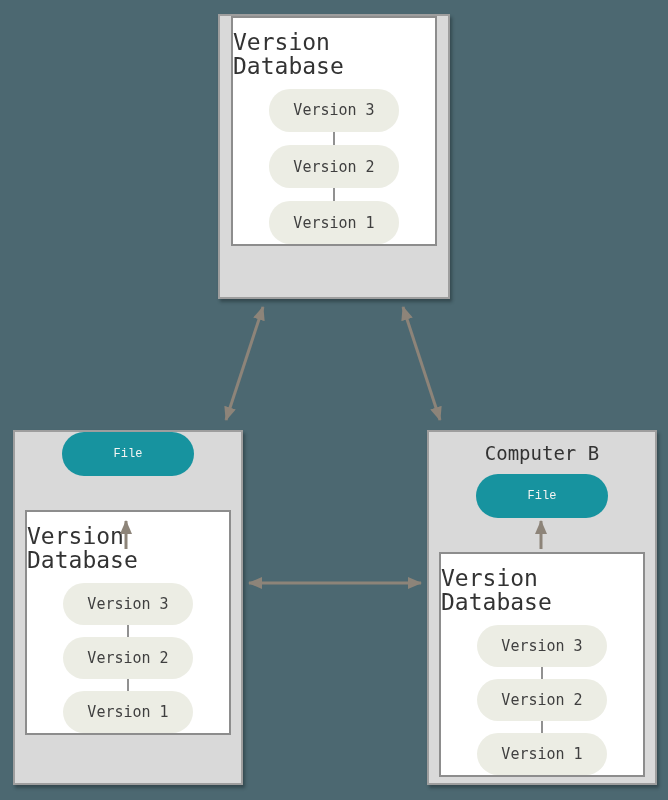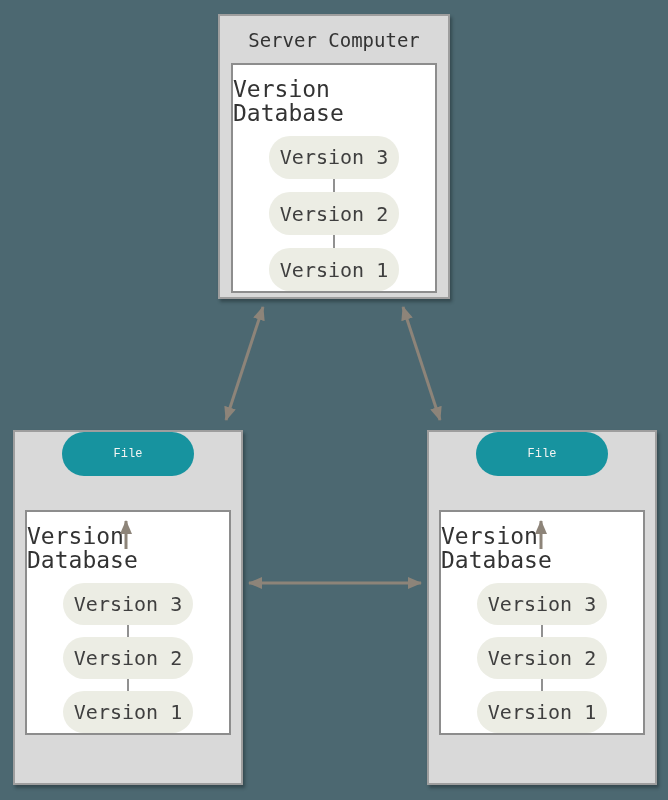--- a/index.html
+++ b/index.html
@@ -83,21 +83,21 @@
     font-size:23px;
     line-height:24px;
     margin-top:12px;
   }
   .version-pill{
     width:130px;
     height:59px;
     border-radius:21px;
     background:var(--pill-fill);
     color:var(--pill-text);
-    font-size:20px;
+    font-size:15px;
     display:flex;
     align-items:center;
     justify-content:center;
     text-align:right;
   }
   .version-pill.first{margin-top:11px;}
   .connector{
     width:2px;
     height:18px;
     background:var(--connector);
@@ -115,21 +115,20 @@
     fill:none;
   }
   .arrowhead{fill:var(--arrow);}
 </style>
 </head>
 <body>
 
 <div class="canvas">
 
   <div class="machine-box server-box">
-    <div class="box-title">Server Computer</div>
     <div class="inner-box">
       <div class="inner-title">Version Database</div>
       <div class="version-pill first">Version 3</div>
       <div class="connector"></div>
       <div class="version-pill">Version 2</div>
       <div class="connector"></div>
       <div class="version-pill">Version 1</div>
     </div>
   </div>
 
@@ -139,20 +138,21 @@
       <div class="inner-title">Version Database</div>
       <div class="version-pill first">Version 3</div>
       <div class="connector"></div>
       <div class="version-pill">Version 2</div>
       <div class="connector"></div>
       <div class="version-pill">Version 1</div>
     </div>
   </div>
 
   <div class="machine-box computer-b-box">
+    <div class="box-title">Computer B</div>
     <div class="file-pill">File</div>
     <div class="inner-box">
       <div class="inner-title">Version Database</div>
       <div class="version-pill first">Version 3</div>
       <div class="connector"></div>
       <div class="version-pill">Version 2</div>
       <div class="connector"></div>
       <div class="version-pill">Version 1</div>
     </div>
   </div>

